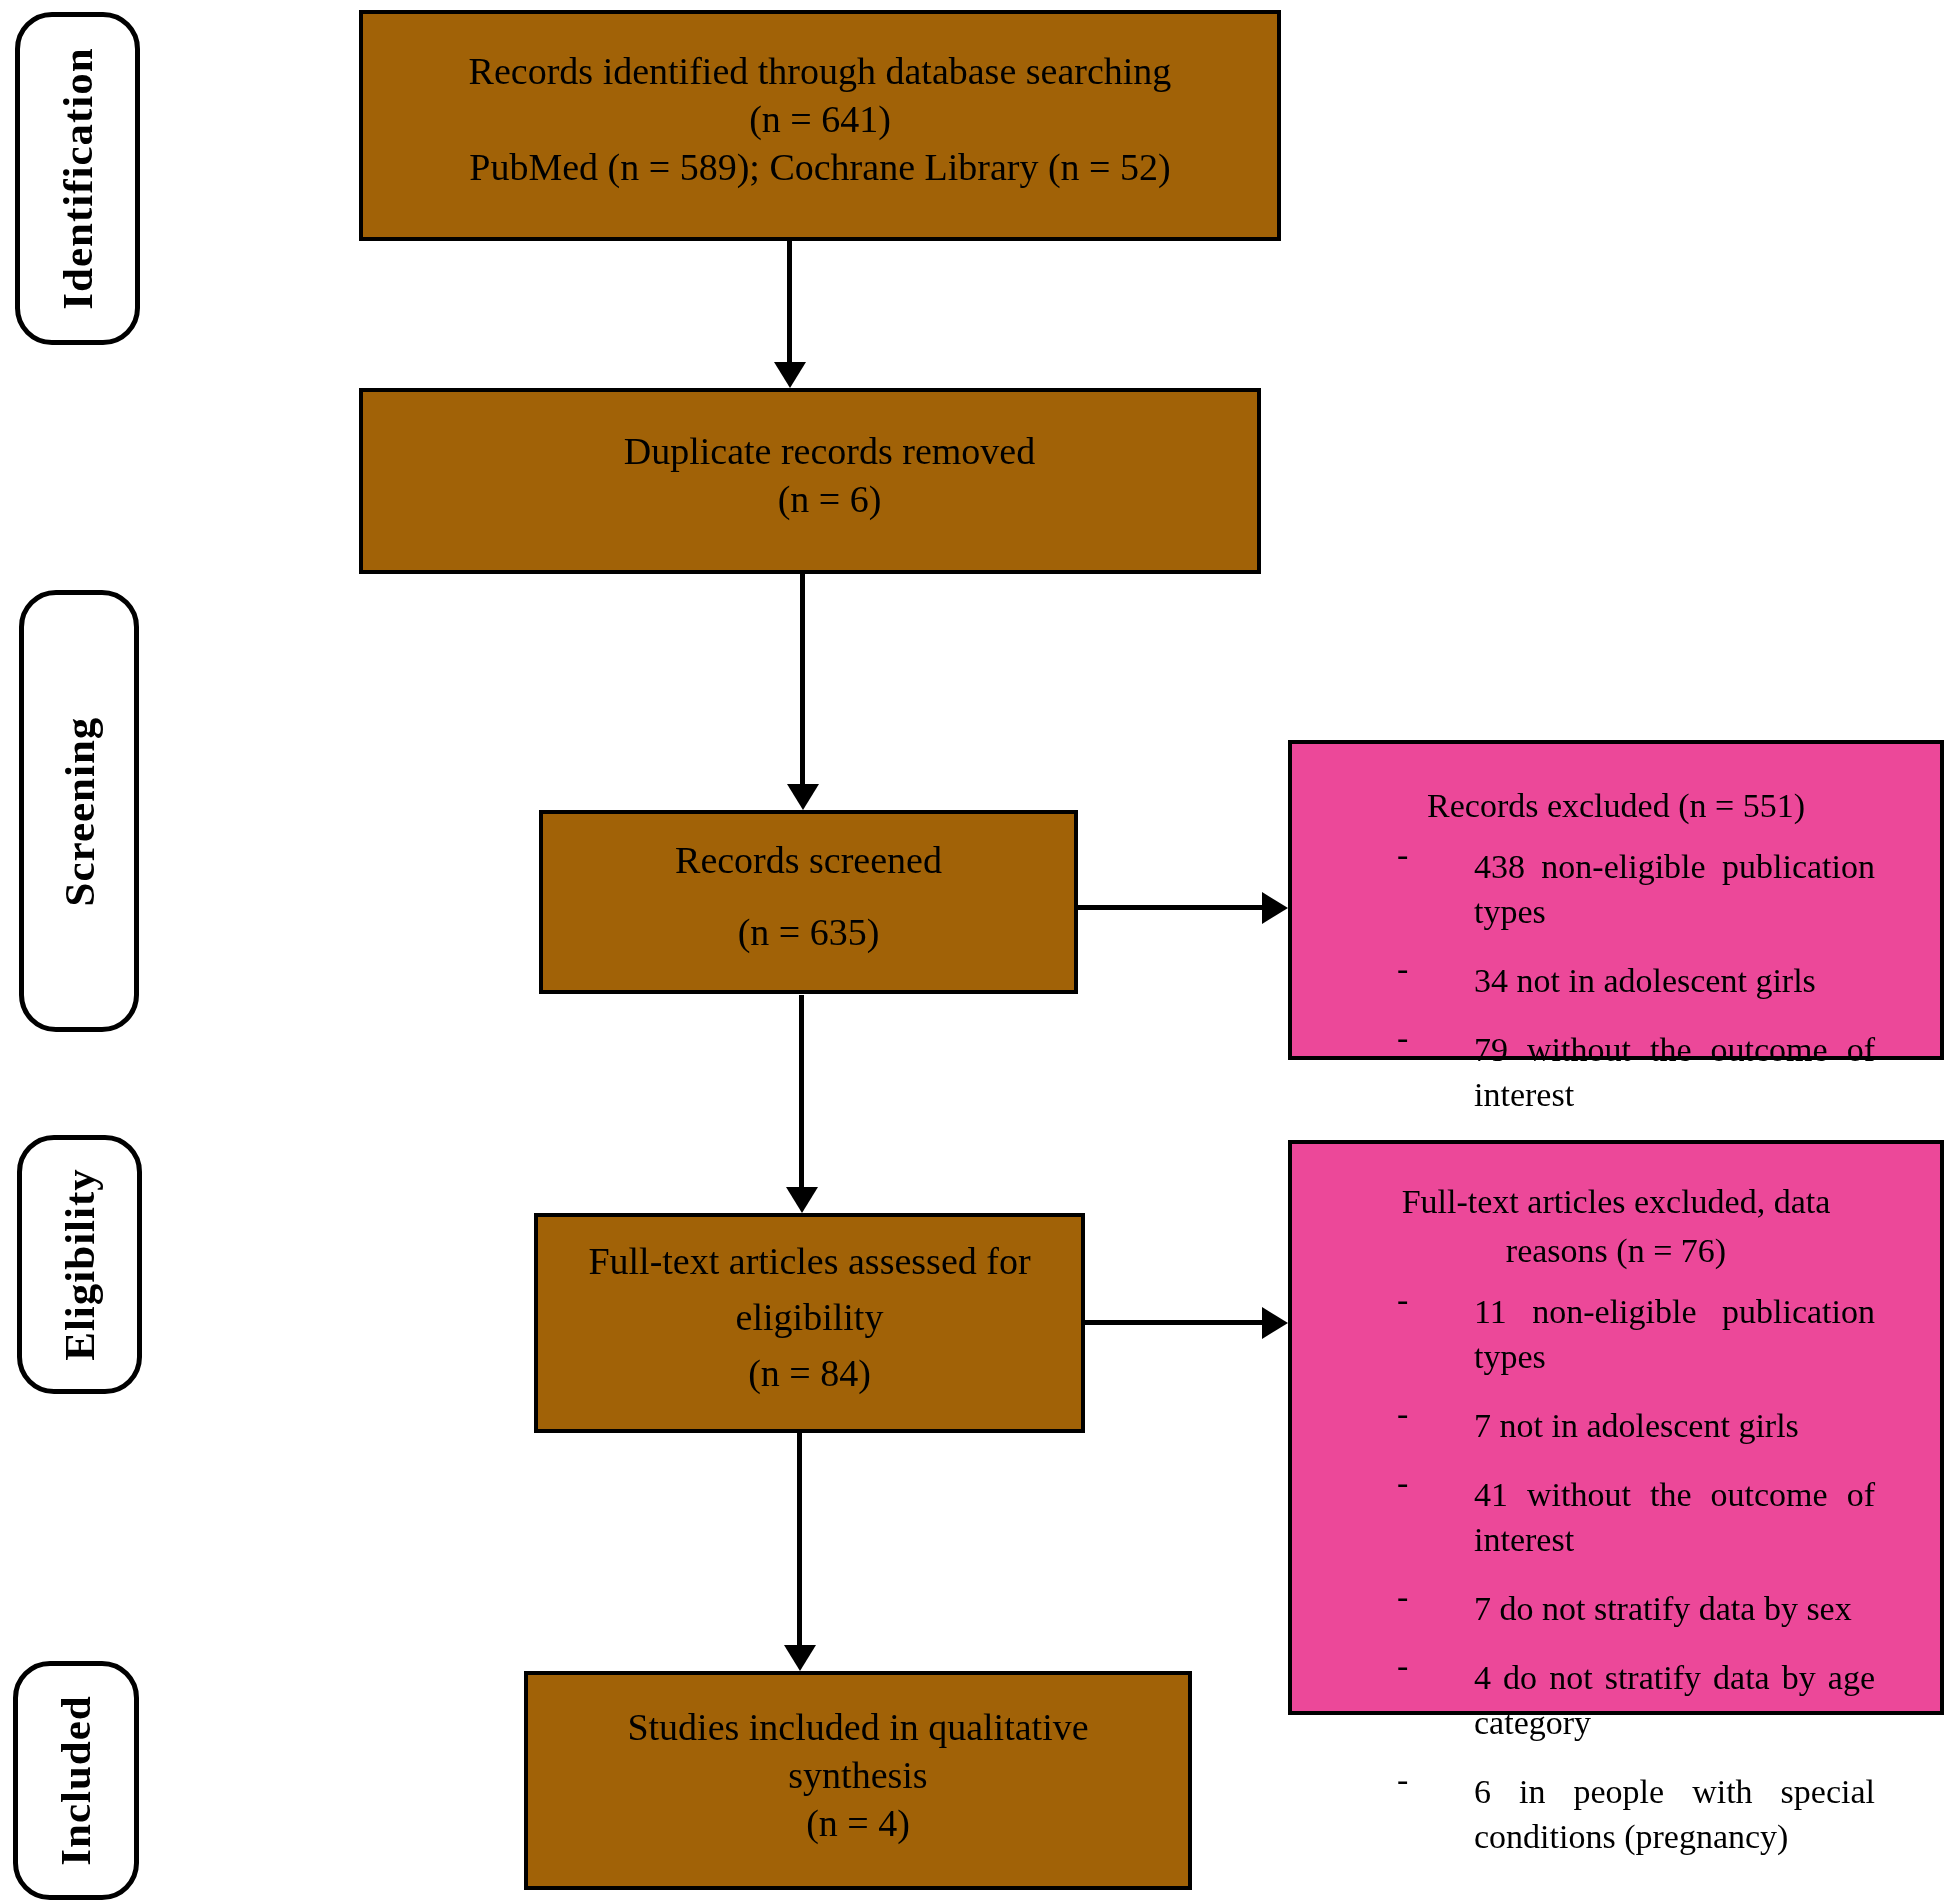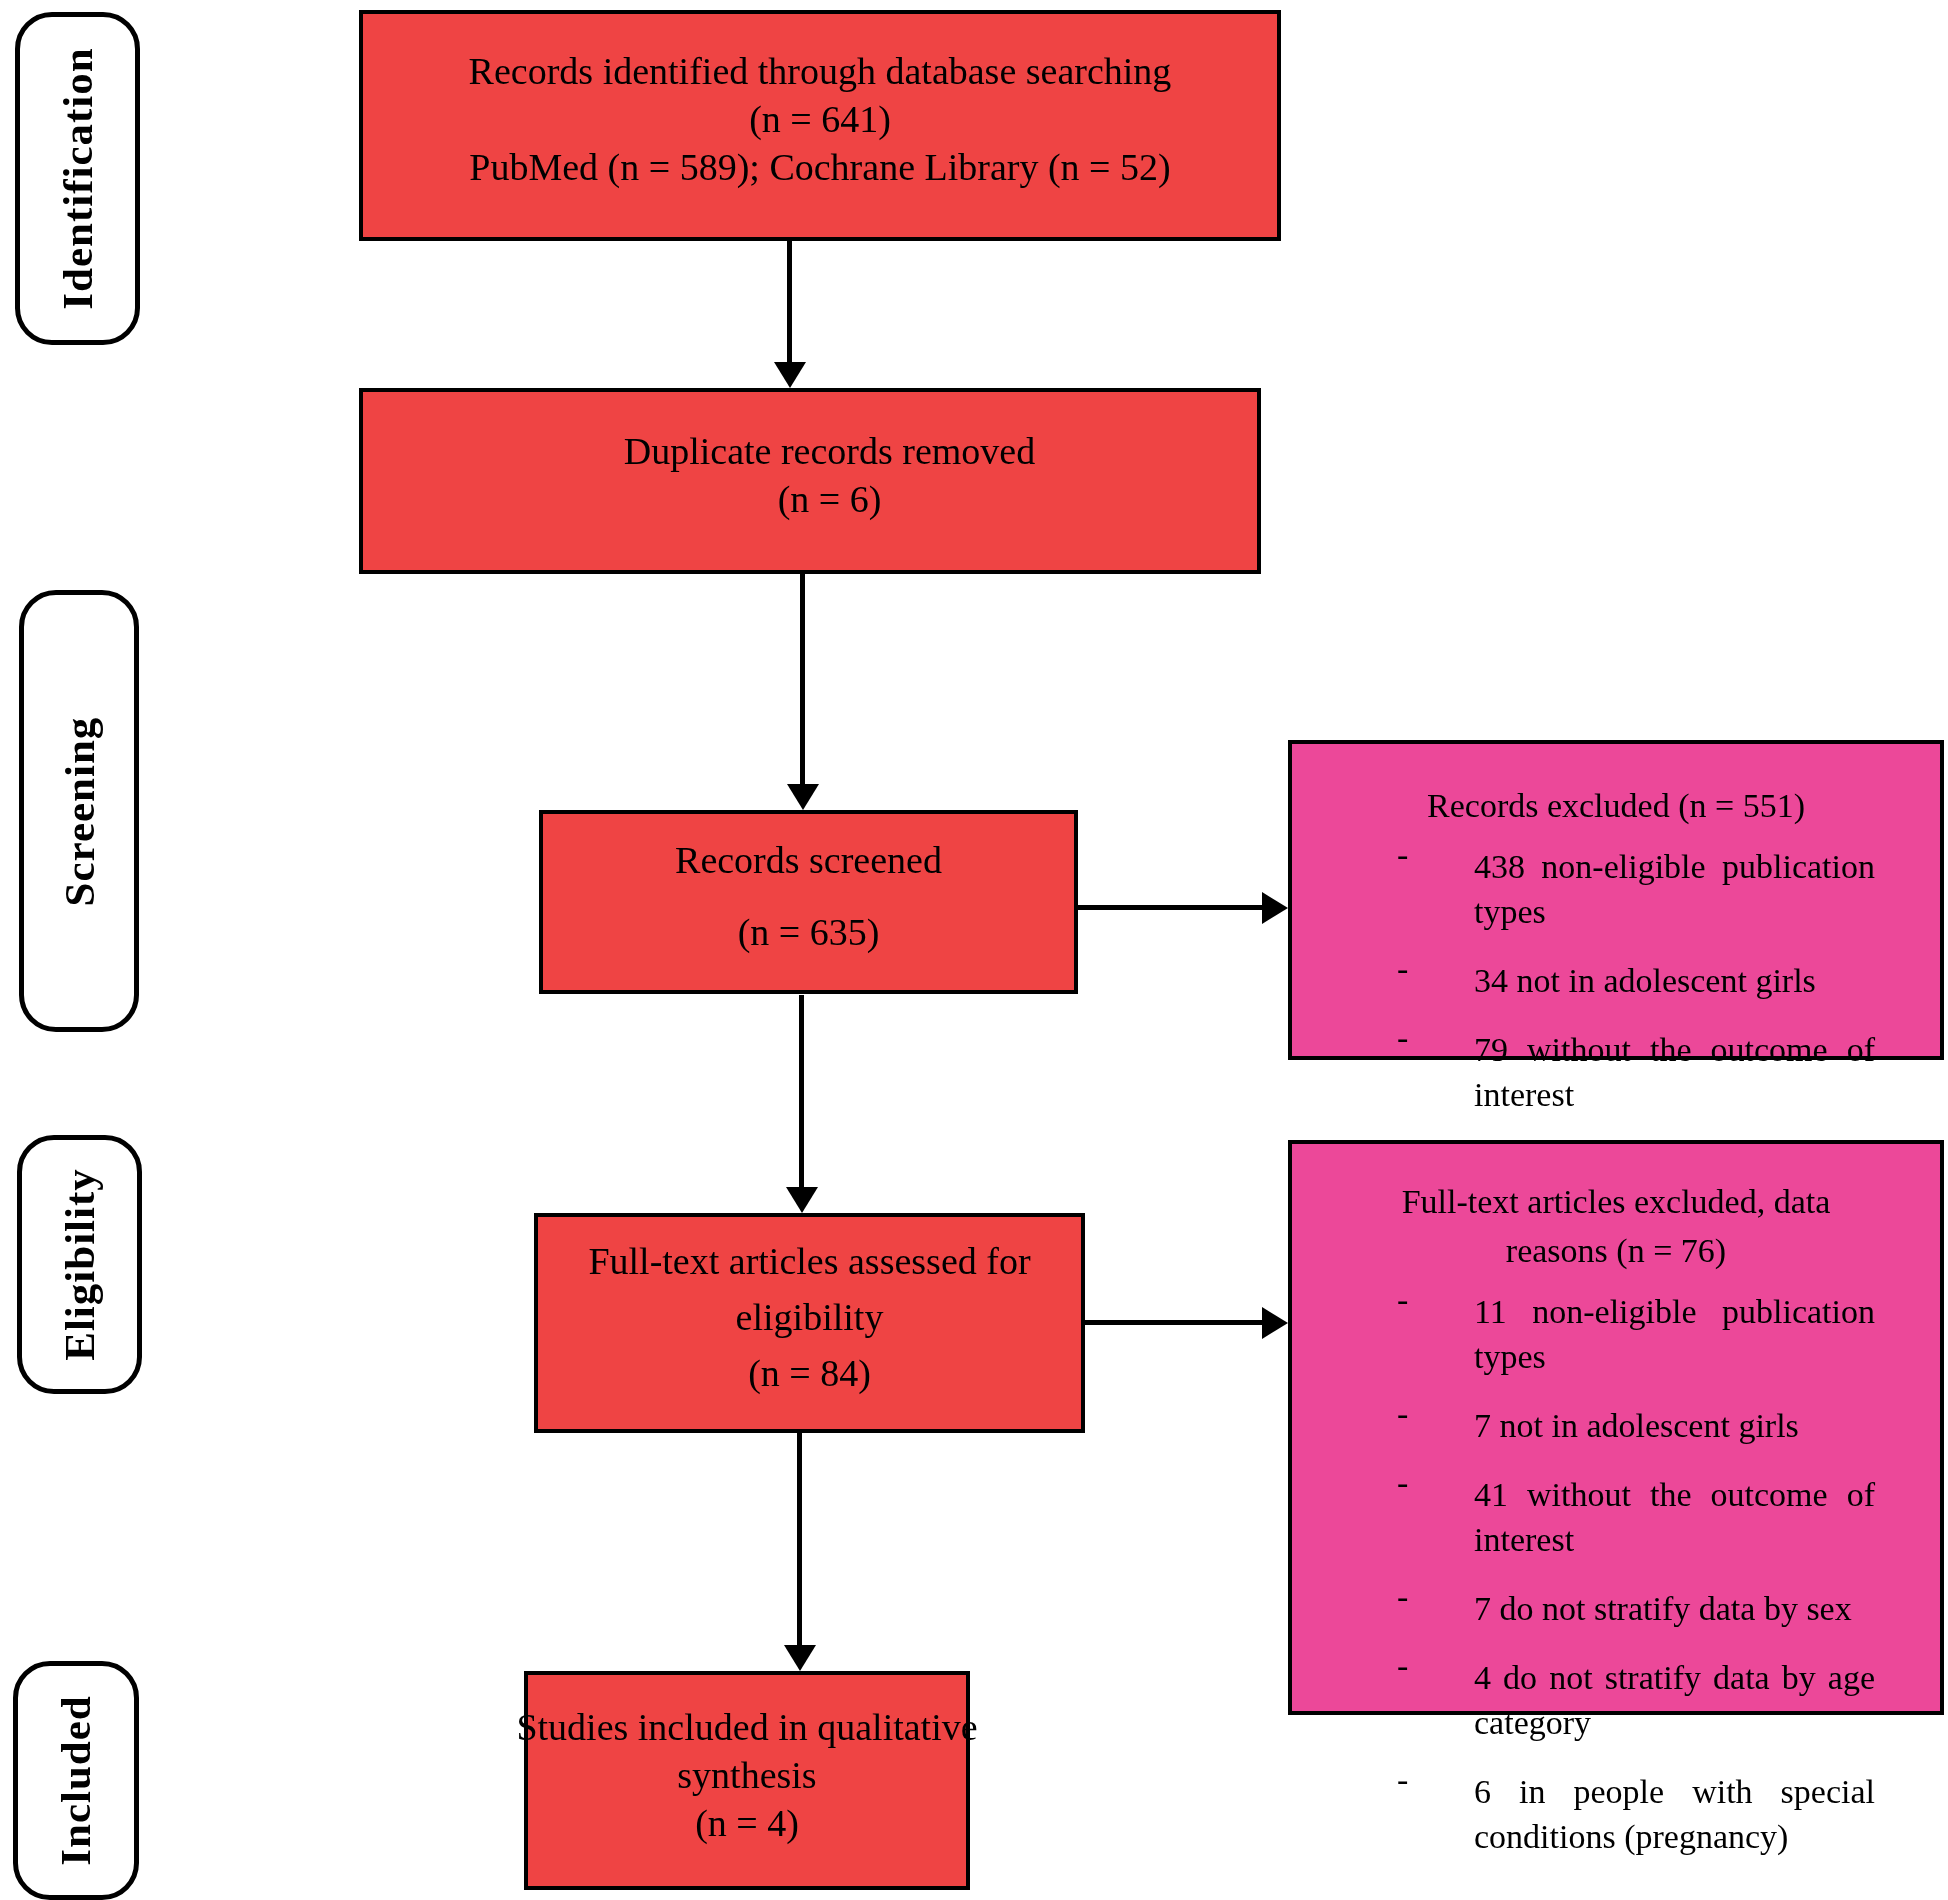--- a/index.html
+++ b/index.html
@@ -31,21 +31,21 @@
     white-space: nowrap;
     font-weight: bold;
     font-size: 43px;
     letter-spacing: 1px;
   }
 
   
   .fbox {
     position: absolute;
     border: 4.9px solid #000;
-    background: #ef4444;
+    background: #a16207;
     display: flex;
     flex-direction: column;
     align-items: center;
     justify-content: center;
     padding-bottom: 11.6px;
     box-sizing: border-box;
     text-align: center;
   }
   .fbox .line {
     font-size: 38px;
@@ -233,20 +233,20 @@
       <span class="dash">-</span>
       <p>6 in people with special conditions (pregnancy)</p>
     </div>
   </div>
 
   <div class="varrow" style="left:782px; top:1433px; height:238px;">
     <div class="shaft"></div>
     <div class="head"></div>
   </div>
 
-  <div class="fbox" style="left:524px; top:1671px; width:446px; height:219px;">
+  <div class="fbox" style="left:524px; top:1671px; width:668px; height:219px;">
     <div class="line">Studies included in qualitative</div>
     <div class="line">synthesis</div>
     <div class="line">(n = 4)</div>
   </div>
 
 </div>
 
 
 </body></html>

